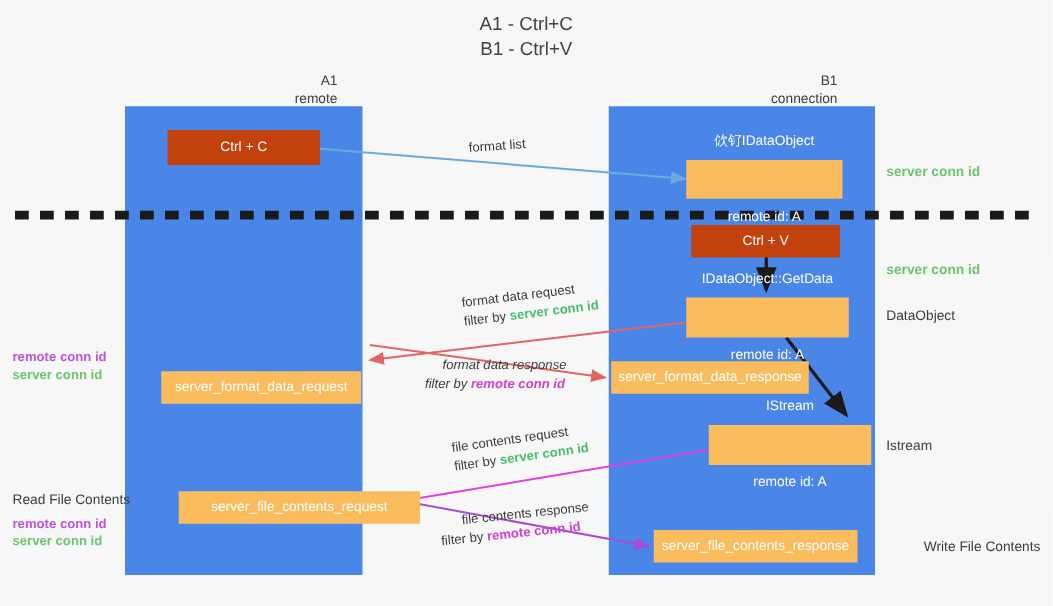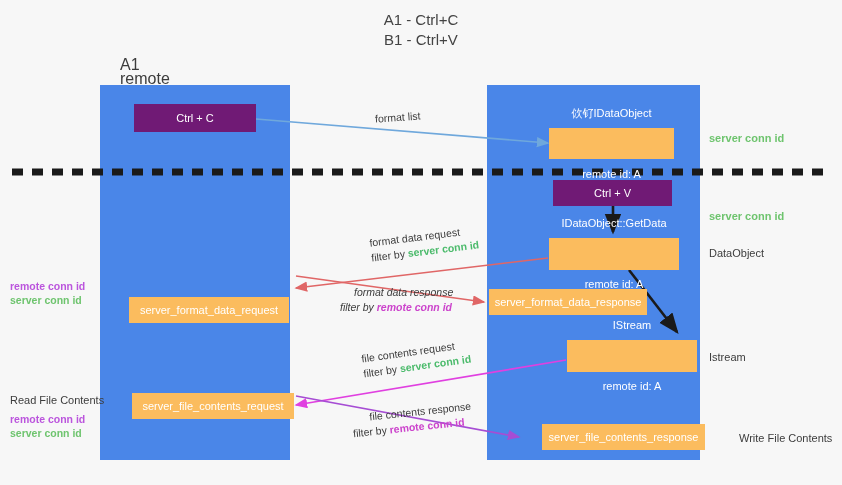--- a/index.html
+++ b/index.html
@@ -33,44 +33,44 @@
     left: 0; top: 10px;
     width: 842px;
     text-align: center;
     font-size: 15px;
     line-height: 20px;
     color: #434343;
   }
 
   
   .col-head {
-    font-size: 16px;
+    font-size: 11px;
     line-height: 14px;
-    text-align: left;
+    text-align: right;
     color: #3c3c3c;
   }
 
   
   .lane {
     background: #4a86e8;
   }
 
   
   .node {
     box-sizing: border-box;
     display: flex;
     flex-direction: column;
     align-items: center;
     justify-content: center;
     text-align: center;
     color: #ffffff;
     font-size: 11px;
     line-height: 13px;
   }
-  .node.green { background: #701a75; text-align: right; }
+  .node.green { background: #c2410c; text-align: right; }
   .node.orange { background: #fbbc5e; }
   .node .l2 { font-size: 11px; margin-top: 48px; }
 
   
   .edge-label {
     font-size: 10.5px;
     line-height: 15px;
     color: #3c3c3c;
     white-space: nowrap;
   }
@@ -104,20 +104,24 @@
 <div id="canvas">
 
   <div class="abs title">
     <div>A1 - Ctrl+C</div>
     <div>B1 - Ctrl+V</div>
   </div>
 
   <div class="abs col-head" style="left:120px; top:58px; width:150px;">
     <div>A1</div>
     <div>remote</div>
+  </div>
+  <div class="abs col-head" style="left:520px; top:58px; width:150px;">
+    <div>B1</div>
+    <div>connection</div>
   </div>
 
   <div class="abs lane" style="left:100px; top:85px; width:190px; height:375px;"></div>
   <div class="abs lane" style="left:487px; top:85px; width:213px; height:375px;"></div>
 
   <svg id="wires">
     <defs>
       <marker id="ah-blue" markerWidth="9" markerHeight="9" refX="7" refY="3.2" orient="auto">
         <path d="M0,0 L8,3.2 L0,6.4 z" fill="#6fa8dc"></path>
       </marker>
@@ -176,25 +180,25 @@
   </div>
 
   <div class="abs node orange" style="left:129px; top:277px; width:160px; height:26px;margin-top:20px;">
     <div>server_format_data_request</div>
   </div>
 
   <div class="abs node orange" style="left:489px; top:289px; width:158px; height:26px;">
     <div>server_format_data_response</div>
   </div>
 
-  <div class="abs node orange" style="left:132px; top:393px; width:162px; height:26px;">
+  <div class="abs node orange" style="left:143px; top:393px; width:193px; height:26px;">
     <div>server_file_contents_request</div>
   </div>
 
-  <div class="abs node orange" style="left:542px; top:424px; width:163px; height:26px;">
+  <div class="abs node orange" style="left:523px; top:424px; width:163px; height:26px;">
     <div>server_file_contents_response</div>
   </div>
 
   <div class="abs edge-label" style="left:375px; top:110px; transform:rotate(-4deg);">
     <span>format list</span>
   </div>
 
   <div class="abs edge-label" style="left:370px; top:229px; transform:rotate(-7deg);">
     <div>format data request</div>
     <div>

